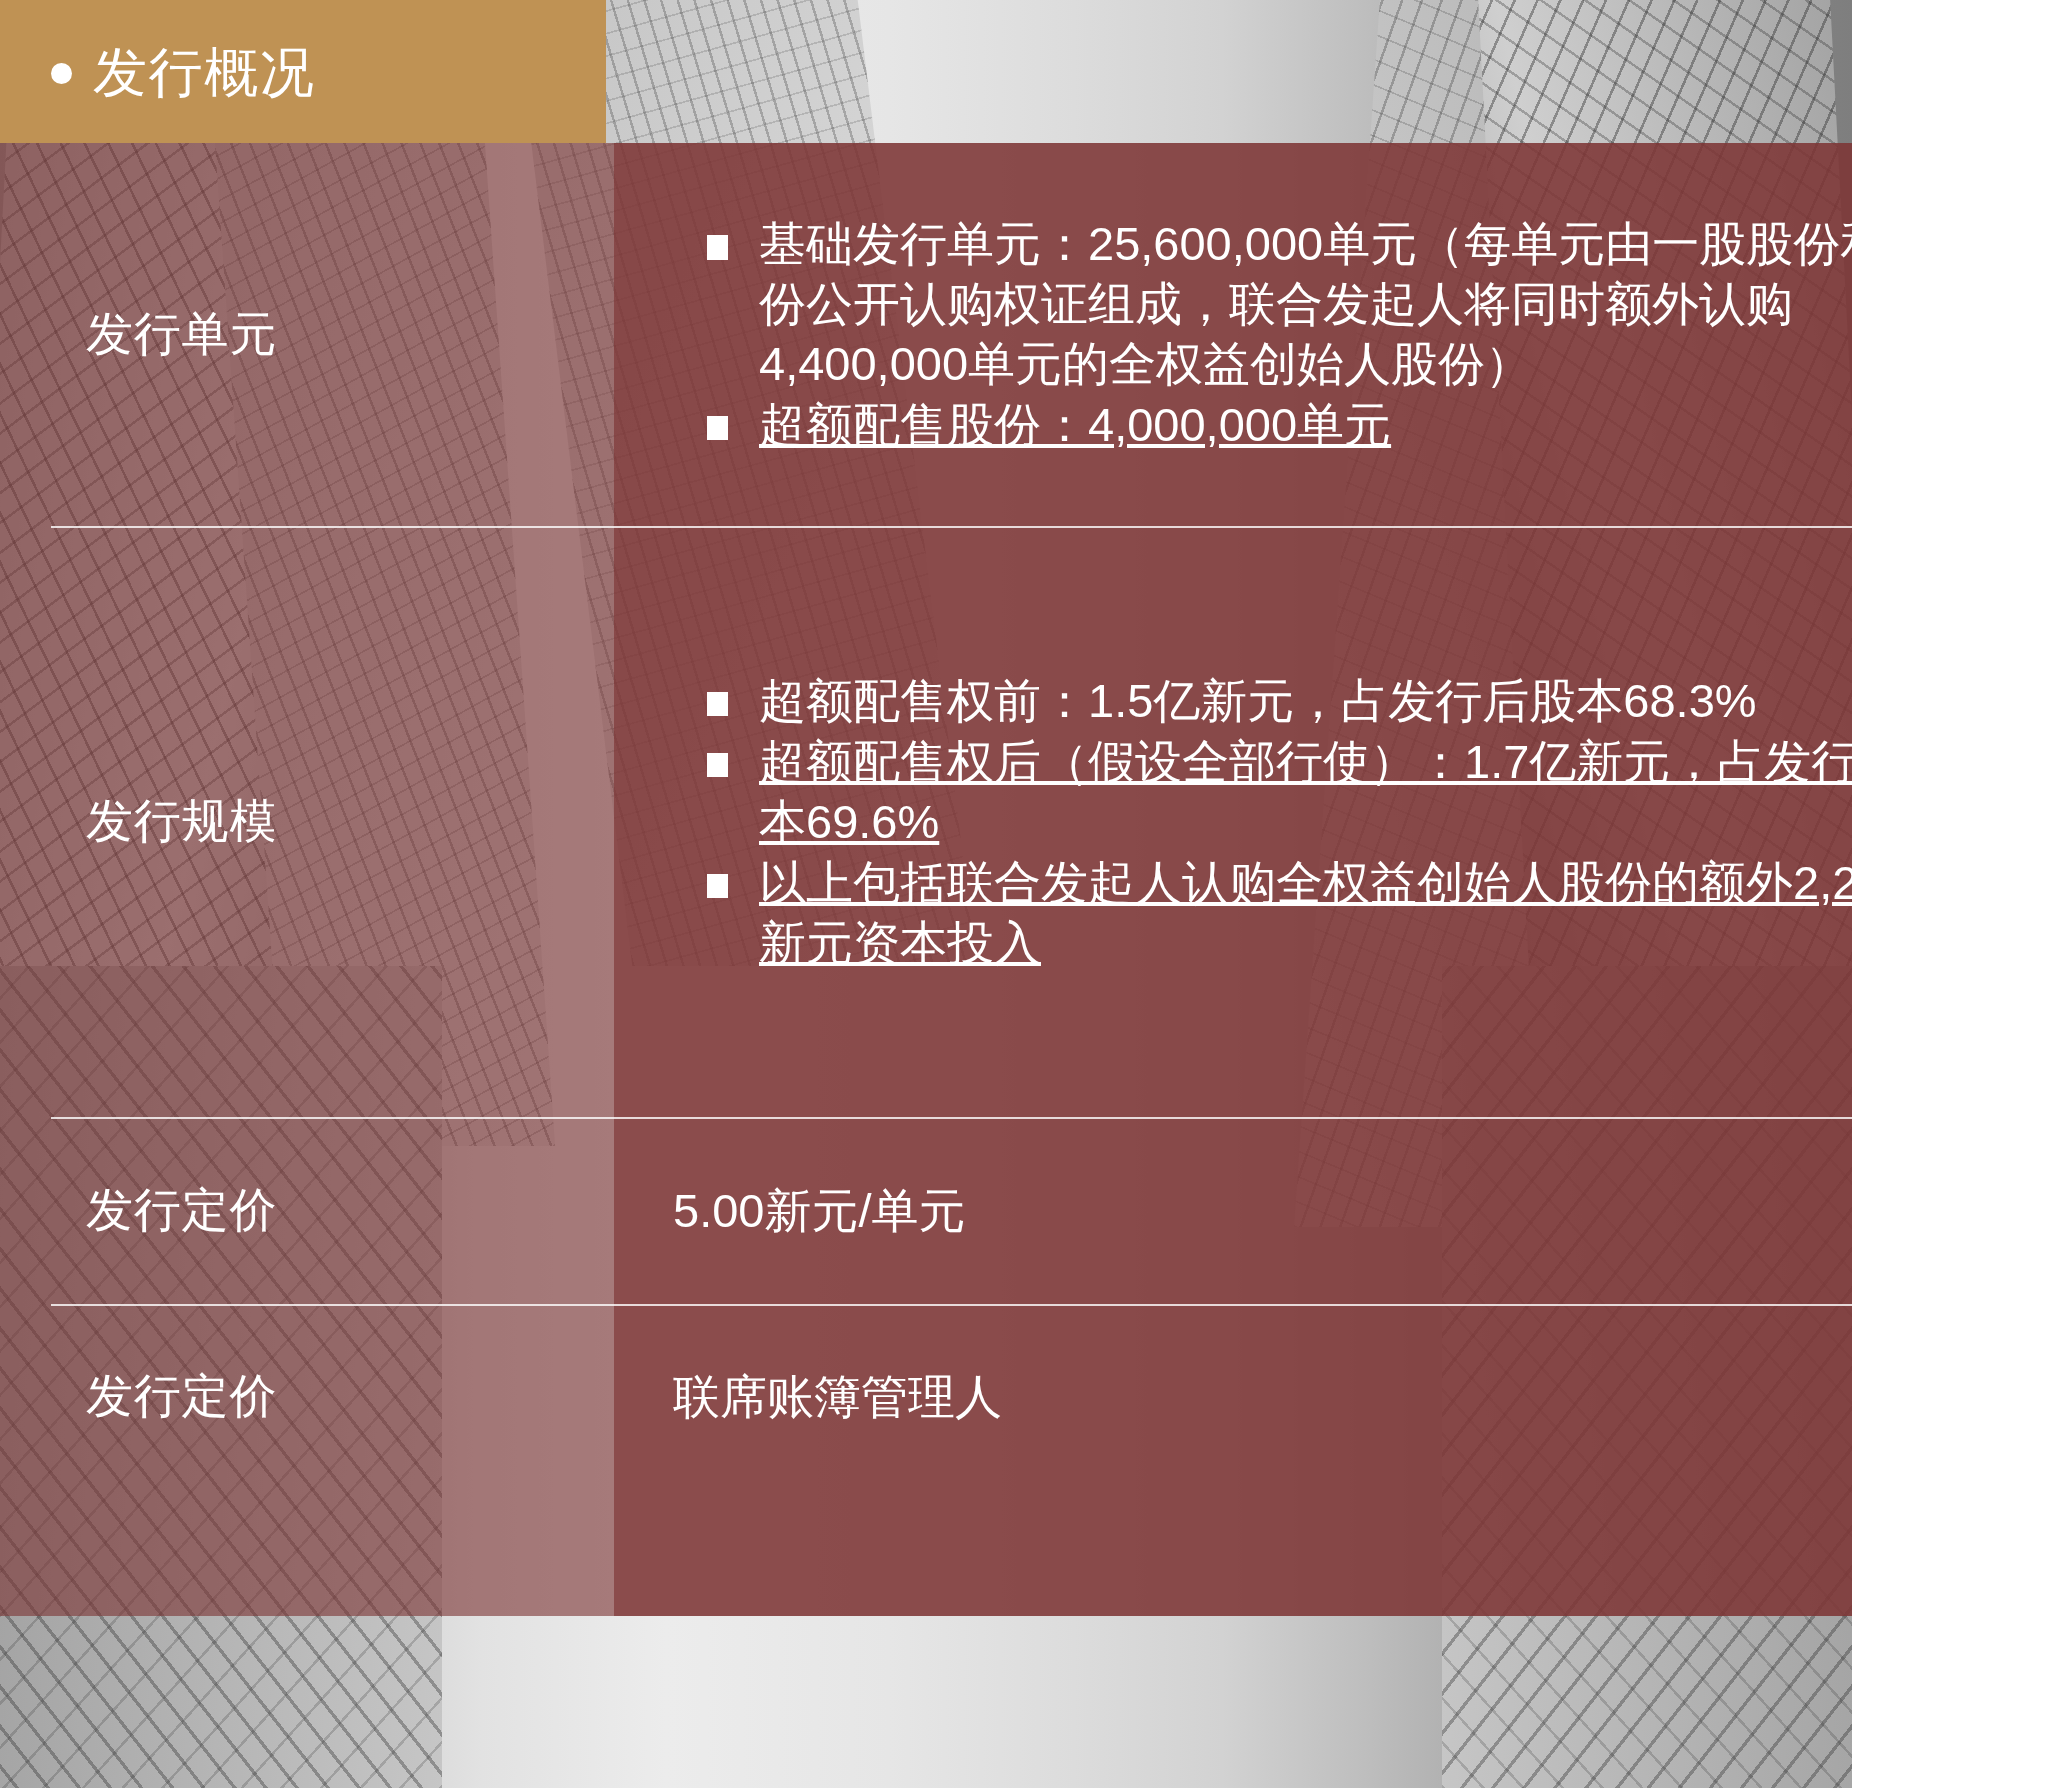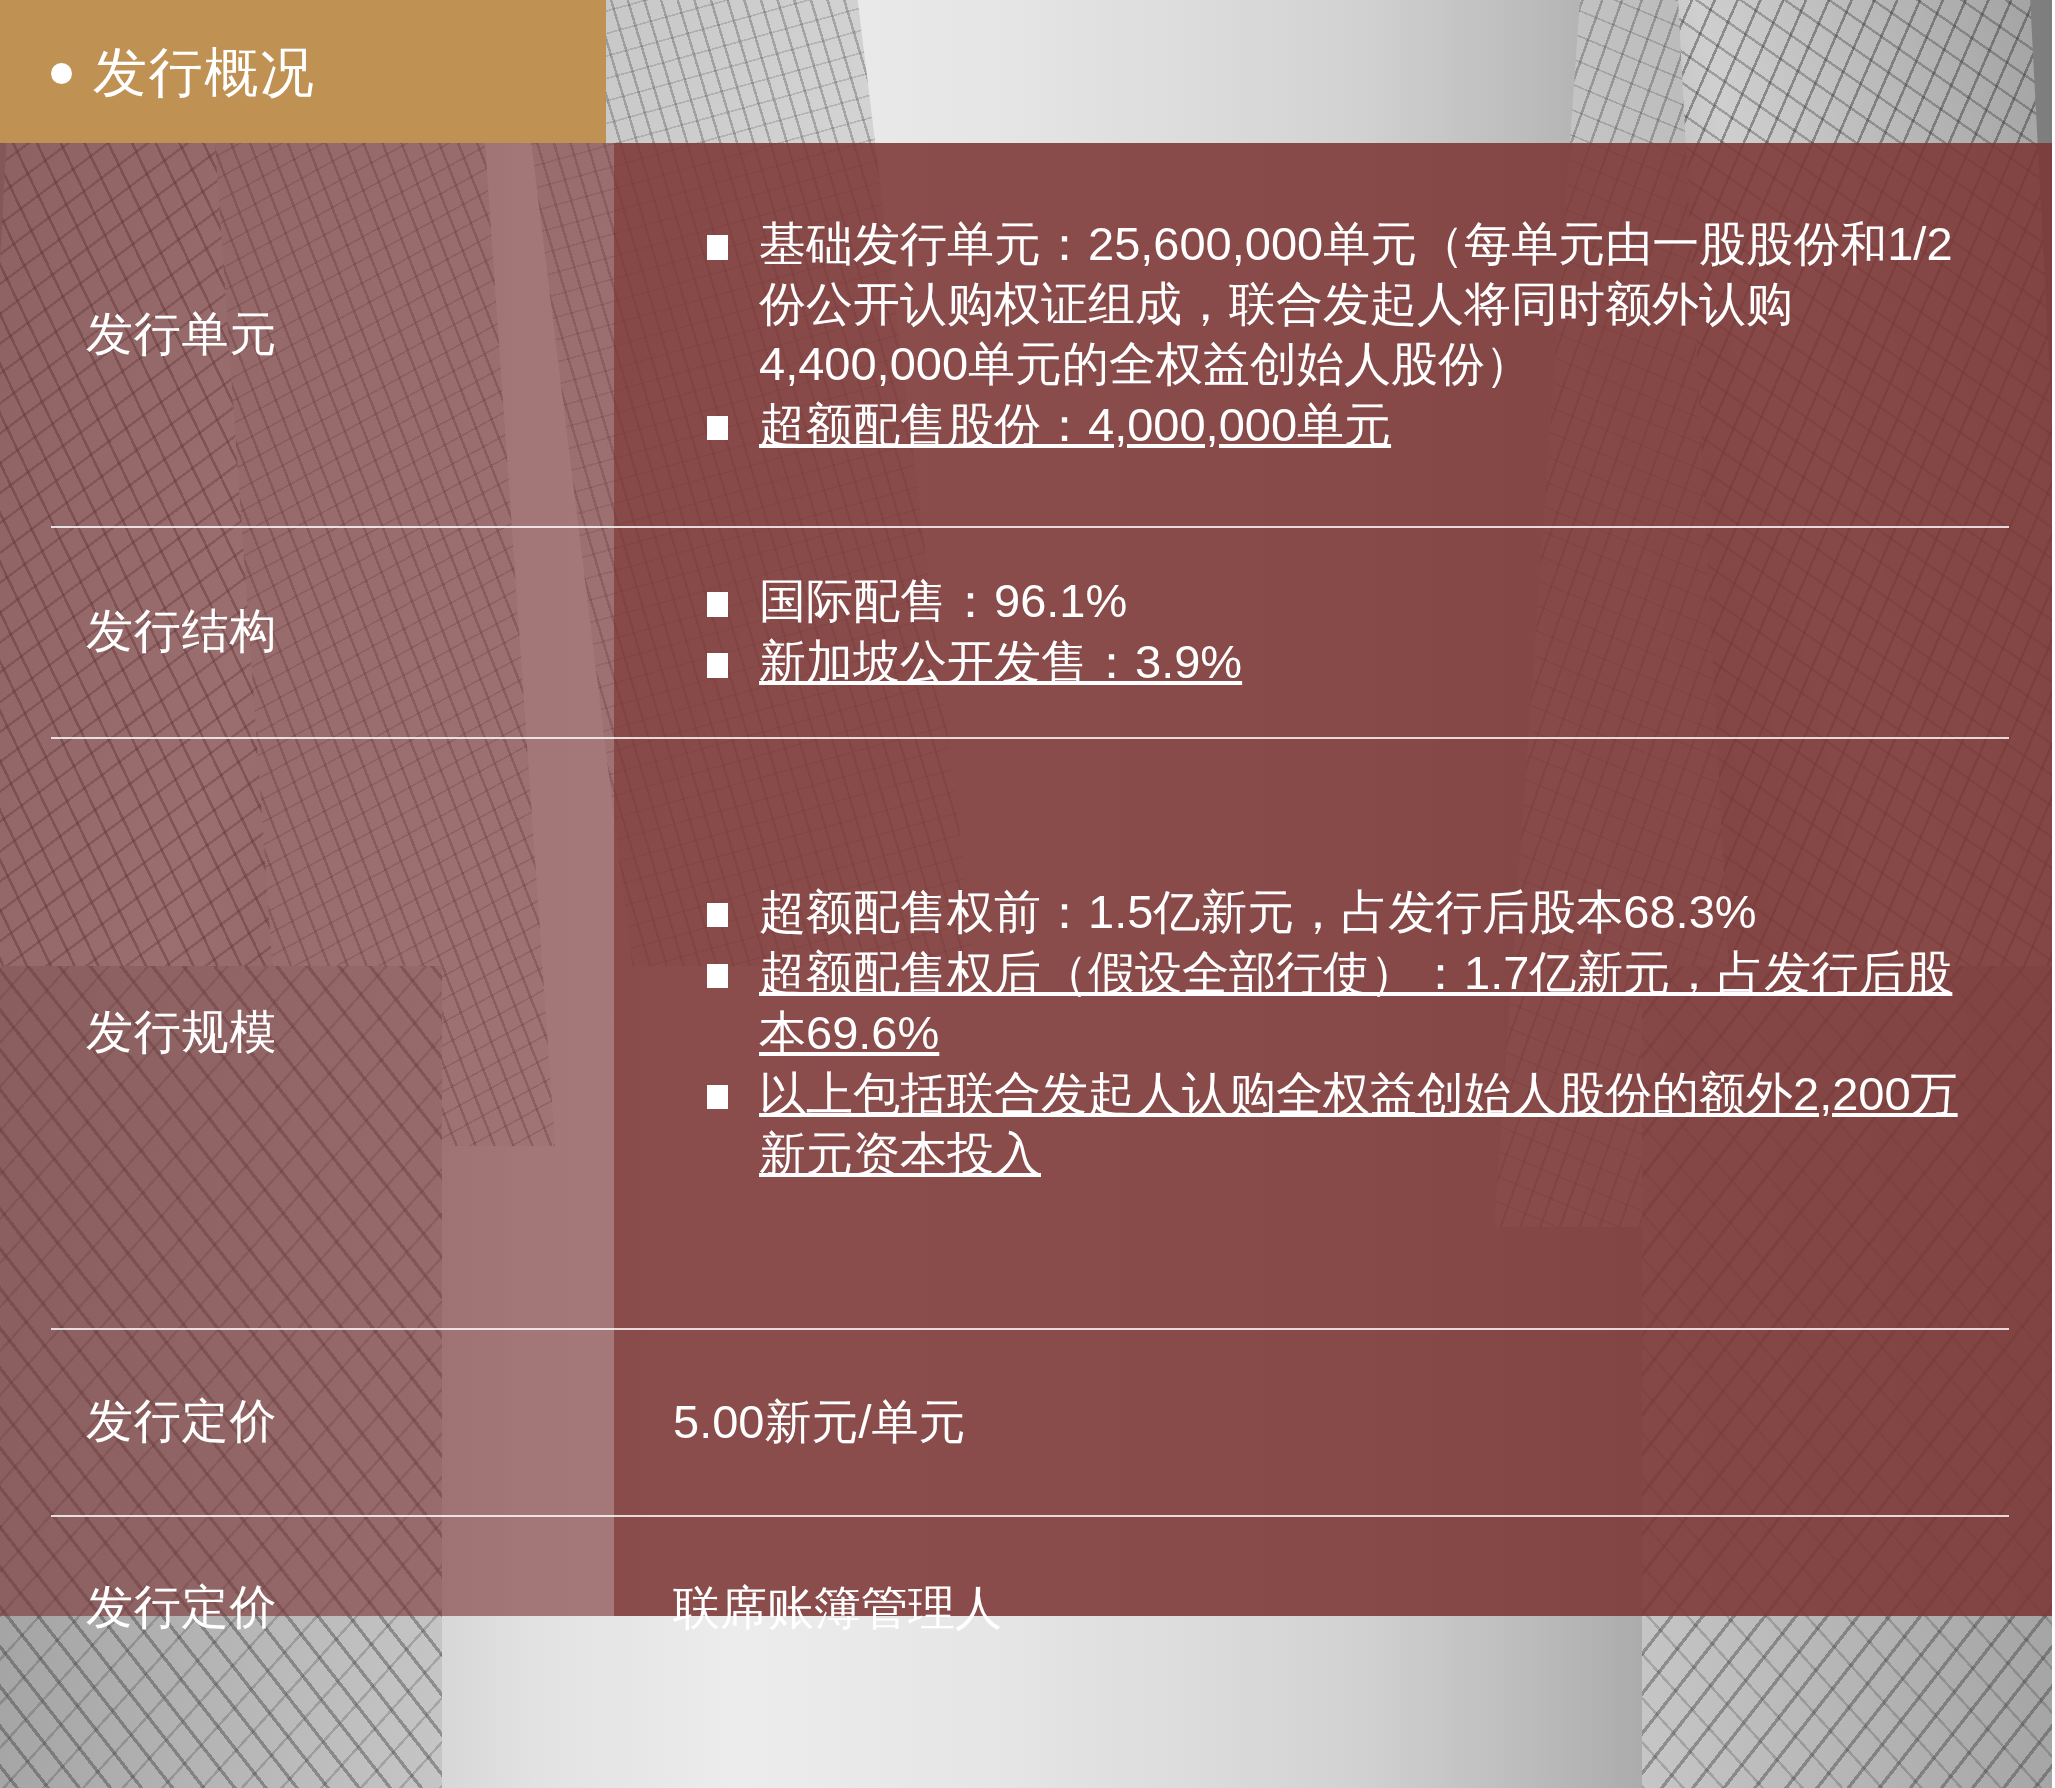--- a/index.html
+++ b/index.html
@@ -4,21 +4,21 @@
 <style>
   html,body{margin:0;padding:0;background:#ffffff;}
   body{
     font-family:"Liberation Sans","DejaVu Sans",sans-serif;
     -webkit-font-smoothing:antialiased;
   }
 
   
   .slide{
     position:relative;
-    width:2052px;
+    width:1852px;
     height:1788px;
     overflow:hidden;
     background:#d9d9d9;
   }
 
   
   .photo-bg{
     position:absolute; inset:0;
     background:
       
@@ -220,36 +220,20 @@
             <span>基础发行单元：25,600,000单元（每单元由一股股份和1/2份公开认购权证组成，联合发起人将同时额外认购4,400,000单元的全权益创始人股份）</span>
           </li>
           <li>
             <span class="sq"></span>
             <span>超额配售股份：4,000,000单元</span>
           </li>
         </ul>
       </div>
     </div>
 
-    <div class="row r-struct">
-      <div class="divider"></div>
-      <div class="cell-label">发行结构</div>
-      <div class="cell-value">
-        <ul class="bullets">
-          <li>
-            <span class="sq"></span>
-            <span>国际配售：96.1%</span>
-          </li>
-          <li>
-            <span class="sq"></span>
-            <span>新加坡公开发售：3.9%</span>
-          </li>
-        </ul>
-      </div>
-    </div>
 
     <div class="row r-size">
       <div class="divider"></div>
       <div class="cell-label">发行规模</div>
       <div class="cell-value">
         <ul class="bullets">
           <li>
             <span class="sq"></span>
             <span>超额配售权前：1.5亿新元，占发行后股本68.3%</span>
           </li>

